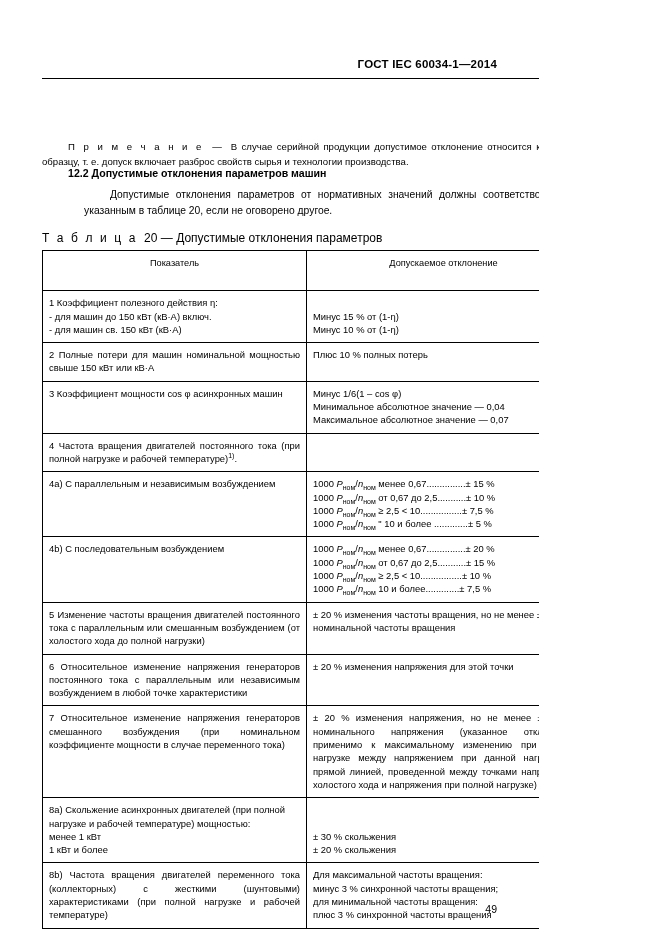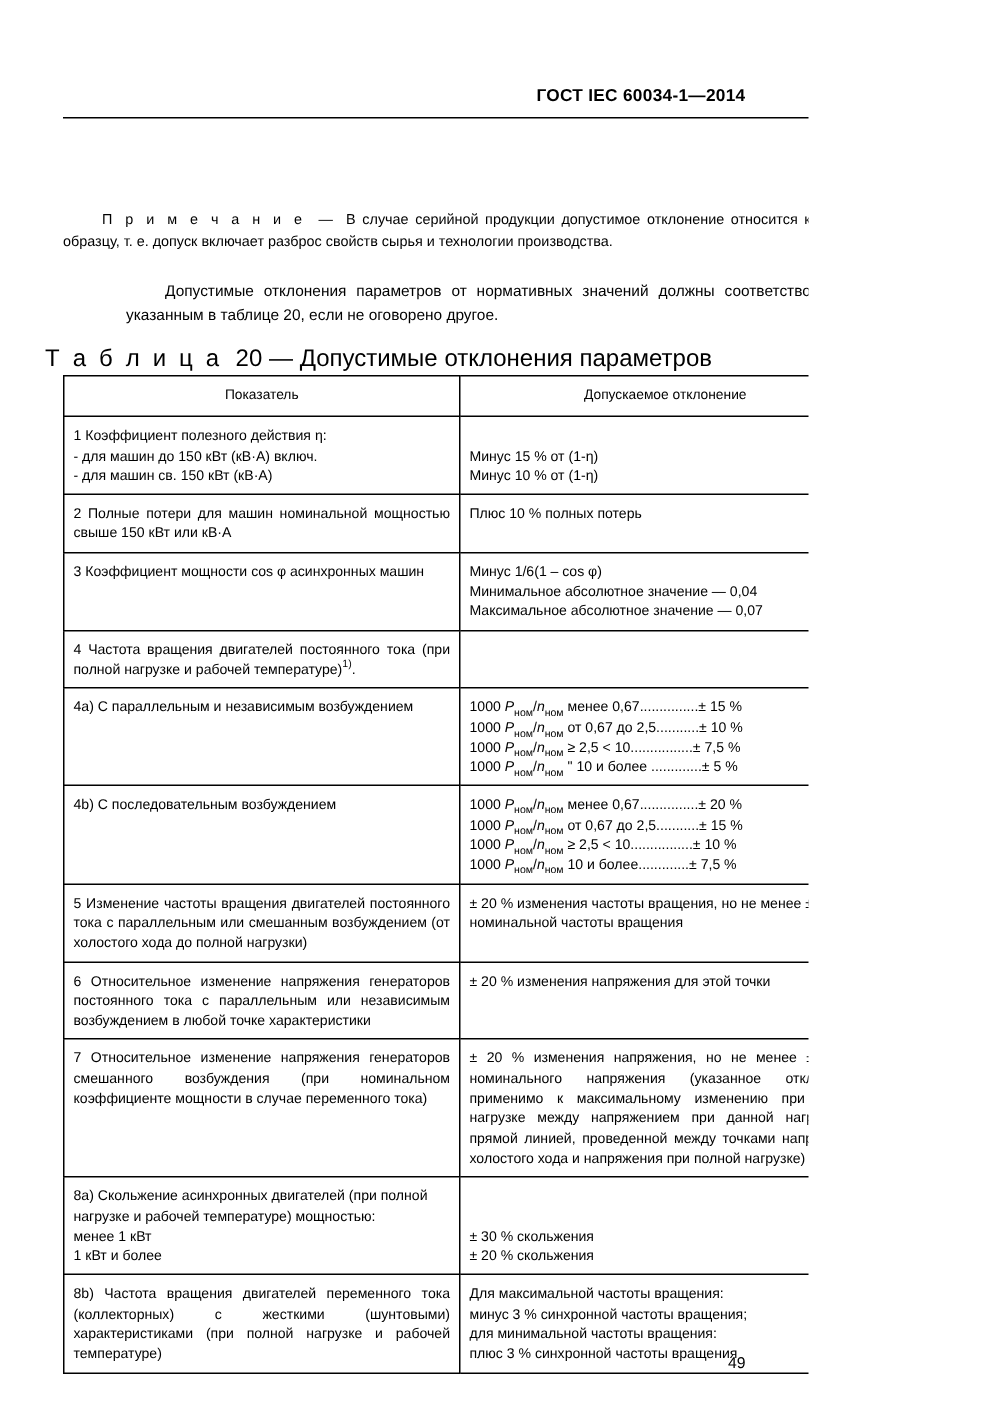--- a/index.html
+++ b/index.html
@@ -54,44 +54,44 @@
   .sec-head {
     position: absolute;
     left: 68px;
     top: 167px;
     font-size: 10.6px;
     font-weight: bold;
   }
   .p3 { top: 187px; margin-left: 42px; }
   .tbl-caption {
     position: absolute;
-    left: 30px;
+    left: 42px;
     top: 231px;
-    font-size: 16px;
+    font-size: 12px;
   }
   .tbl-caption .sp { letter-spacing: 2.1px; }
 
   table.main {
     position: absolute;
     left: 42px;
     top: 250px;
     width: 538px;
     border-collapse: collapse;
     table-layout: fixed;
     font-size: 9.4px;
   }
   table.main td, table.main th {
     border: 1px solid #000;
     vertical-align: top;
     padding: 5px 6px 6px 6px;
     line-height: 13.3px;
     font-weight: normal;
   }
   table.main th {
-    padding: 6px 4px 7px 4px;
+    padding: 6px 4px 20px 4px;
     font-size: 9.2px;
   }
   col.c1 { width: 264px; }
   col.c2 { width: 274px; }
   .just { text-align: justify; }
   sup { font-size: 7px; vertical-align: super; line-height: 0; }
   sub { font-size: 7px; vertical-align: baseline; position: relative; top: 3px; line-height: 0; }
   .ital { font-style: italic; }
   .mono-row { white-space: nowrap; }
   .page-num {
@@ -110,20 +110,21 @@
   <div class="doc-header">ГОСТ IEC 60034-1—2014</div>
   <div class="header-rule"></div>
 
 
   <div class="body-text p2">
     <span class="indent">
       <span class="note-label">П р и м е ч а н и е</span><span>&nbsp;&nbsp;</span><span>—</span>&nbsp;&nbsp;<span>В случае серийной продукции допустимое отклонение относится к любому образцу, т. е. допуск включает разброс свойств сырья и технологии производства.</span>
     </span>
   </div>
 
+  <div class="sec-head">12.2  Допустимые отклонения параметров машин</div>
 
   <div class="body-text p3">
     <span class="indent">Допустимые отклонения параметров от нормативных значений должны соответствовать значениям, указанным в таблице 20, если не оговорено другое.</span>
   </div>
 
   <div class="tbl-caption">
     <span class="sp">Т а б л и ц а</span>&nbsp;&nbsp;<span>20</span>&nbsp;<span>—</span>&nbsp;<span>Допустимые отклонения параметров</span>
   </div>
 
   <table class="main">

